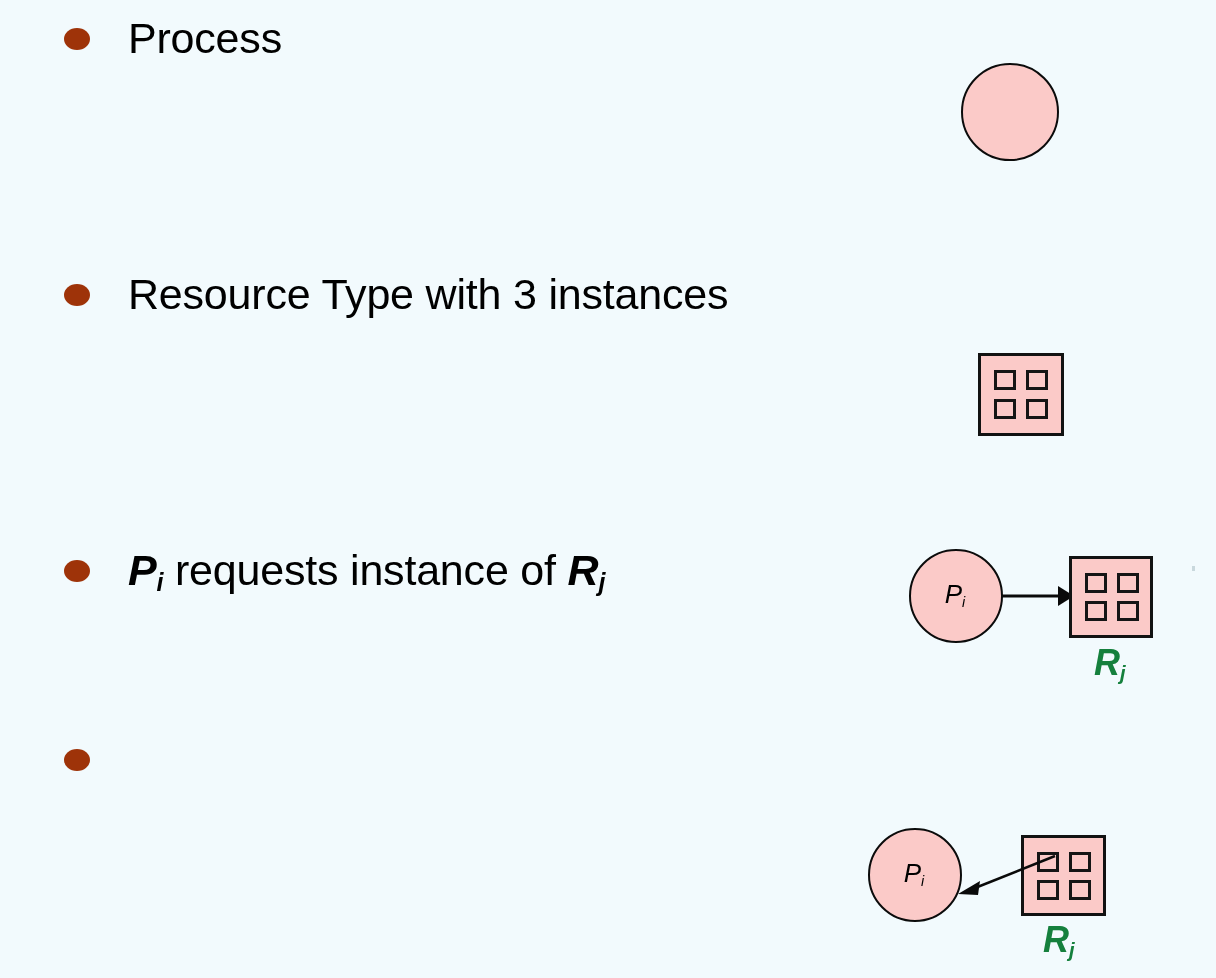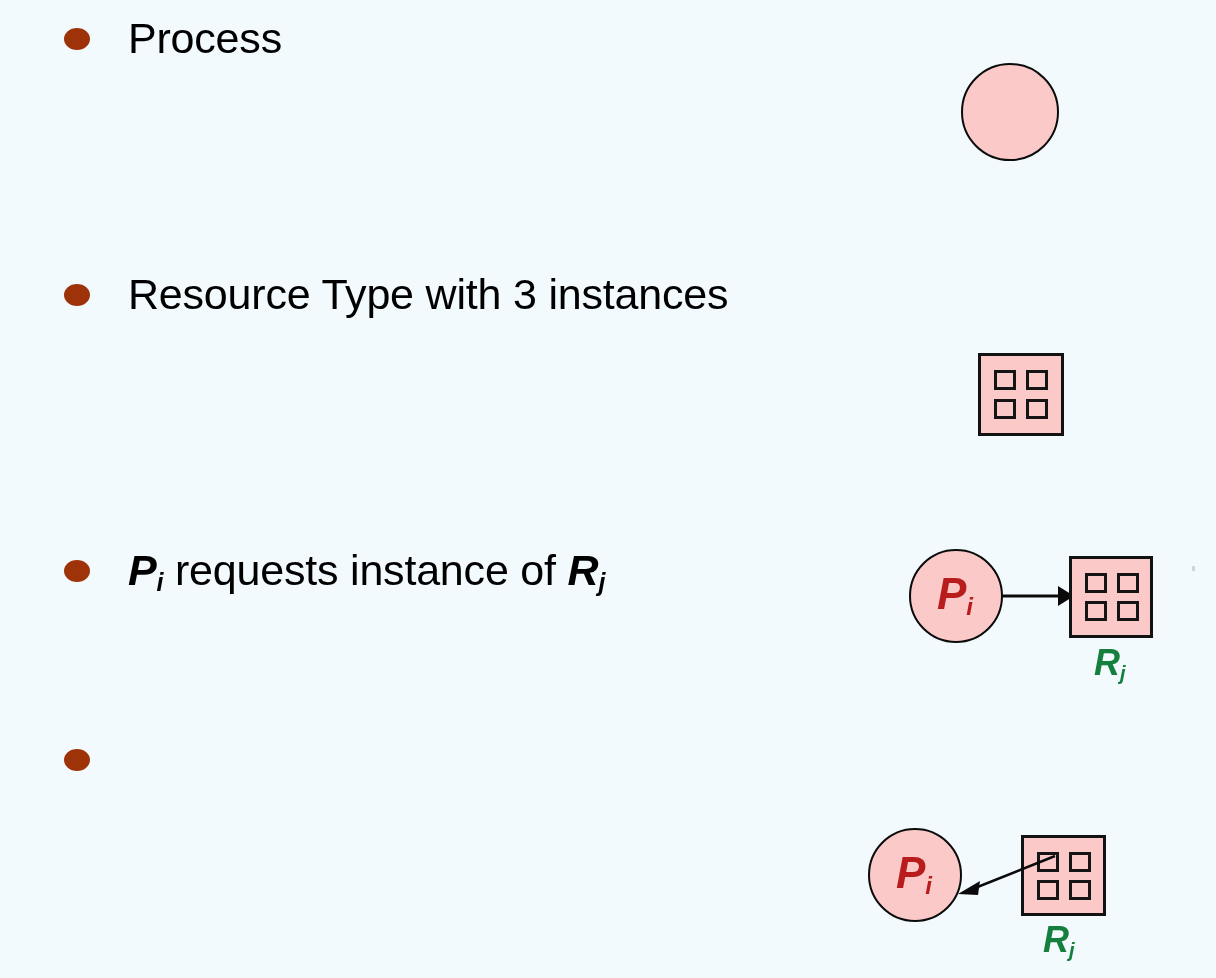--- a/index.html
+++ b/index.html
@@ -66,24 +66,24 @@
     position: absolute;
     border-radius: 50%;
     background: #fbcac8;
     border: 2px solid #0b0b0b;
     box-sizing: border-box;
     display: flex;
     align-items: center;
     justify-content: center;
   }
   .proc-label {
-    font-size: 44px;
-    font-style: italic;
-    font-weight: bold;
-    color: #b91c1c;
+    font-size: 26px;
+    font-style: italic;
+    font-weight: normal;
+    color: #000000;
     line-height: 1;
     position: relative;
     top: -2px;
     left: -1px;
   }
   .proc-label sub {
     font-size: 0.55em;
     font-style: italic;
     vertical-align: baseline;
     position: relative;

